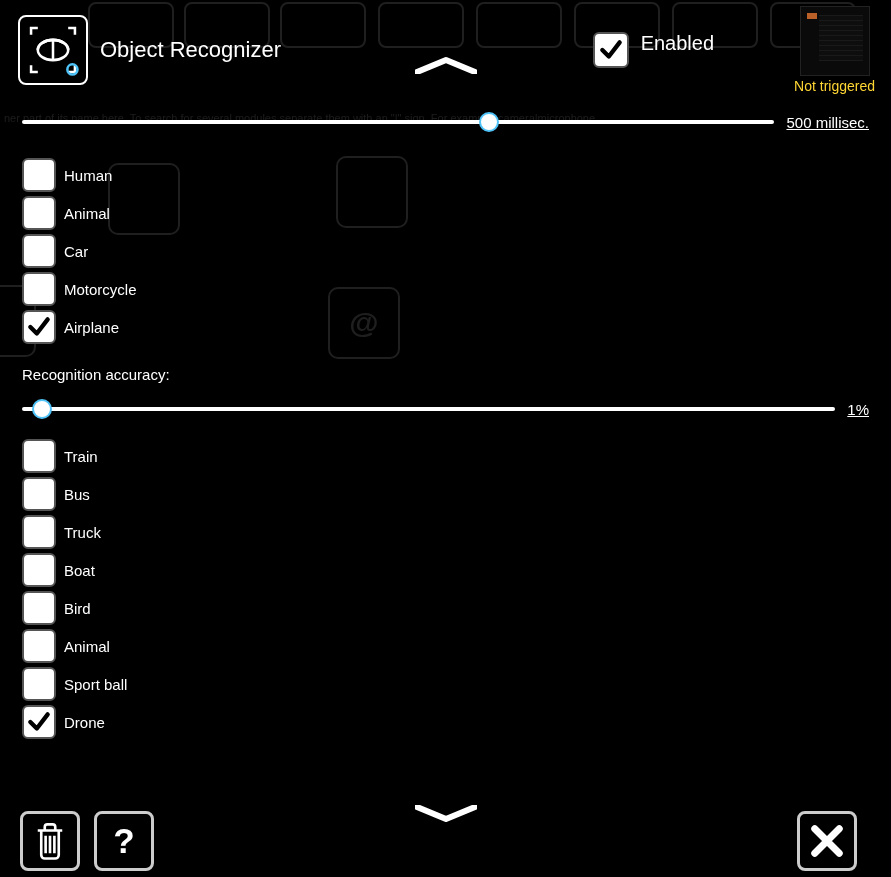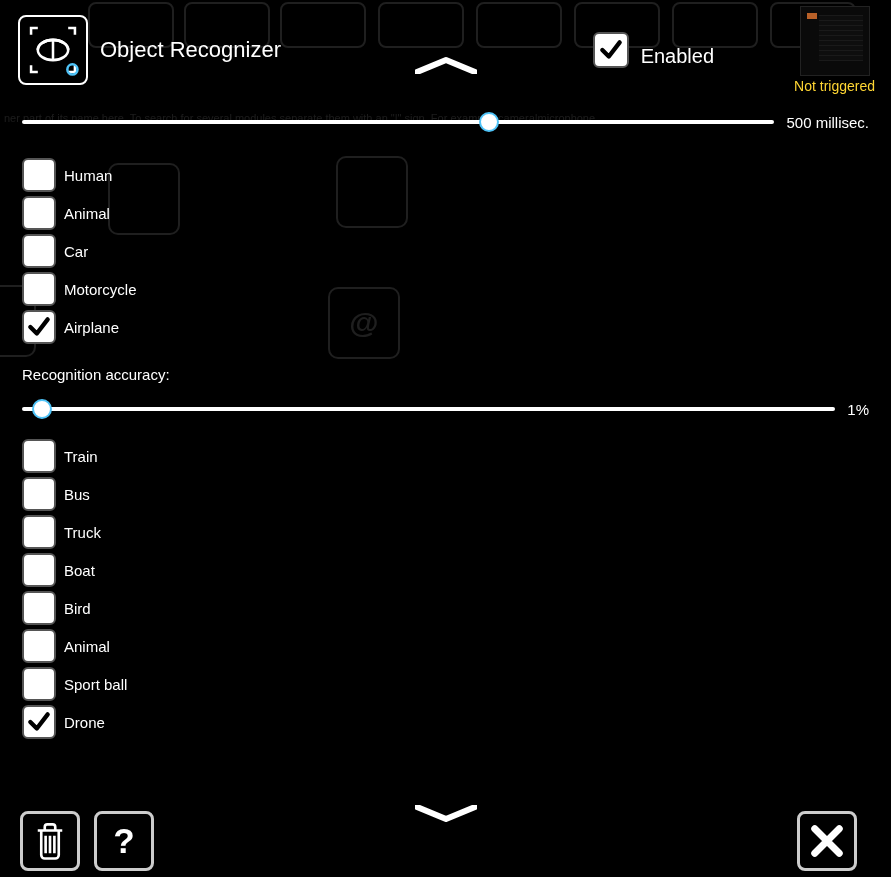--- a/index.html
+++ b/index.html
@@ -83,21 +83,21 @@
     .header-title {
       font-size: 22px;
       margin-left: 12px;
       flex: 0 0 auto;
     }
     .header-spacer {
       flex: 1;
     }
     .enabled-block {
       display: flex;
-      align-items: flex-end;
+      align-items: flex-start;
       gap: 12px;
       margin-right: 80px;
     }
     .status-block {
       display: flex;
       flex-direction: column;
       align-items: center;
       margin-right: 8px;
     }
     .status-img {
@@ -200,20 +200,21 @@
       height: 20px;
       background: #fff;
       border: 2px solid #4fc3f7;
       border-radius: 50%;
       top: 50%;
       transform: translate(-50%, -50%);
     }
     .slider-label {
       font-size: 15px;
       white-space: nowrap;
+      text-decoration: underline;
     }
 
     .section-label {
       font-size: 15px;
       margin-top: 2px;
       margin-bottom: 14px;
     }
     .check-row {
       display: flex;
       align-items: center;

